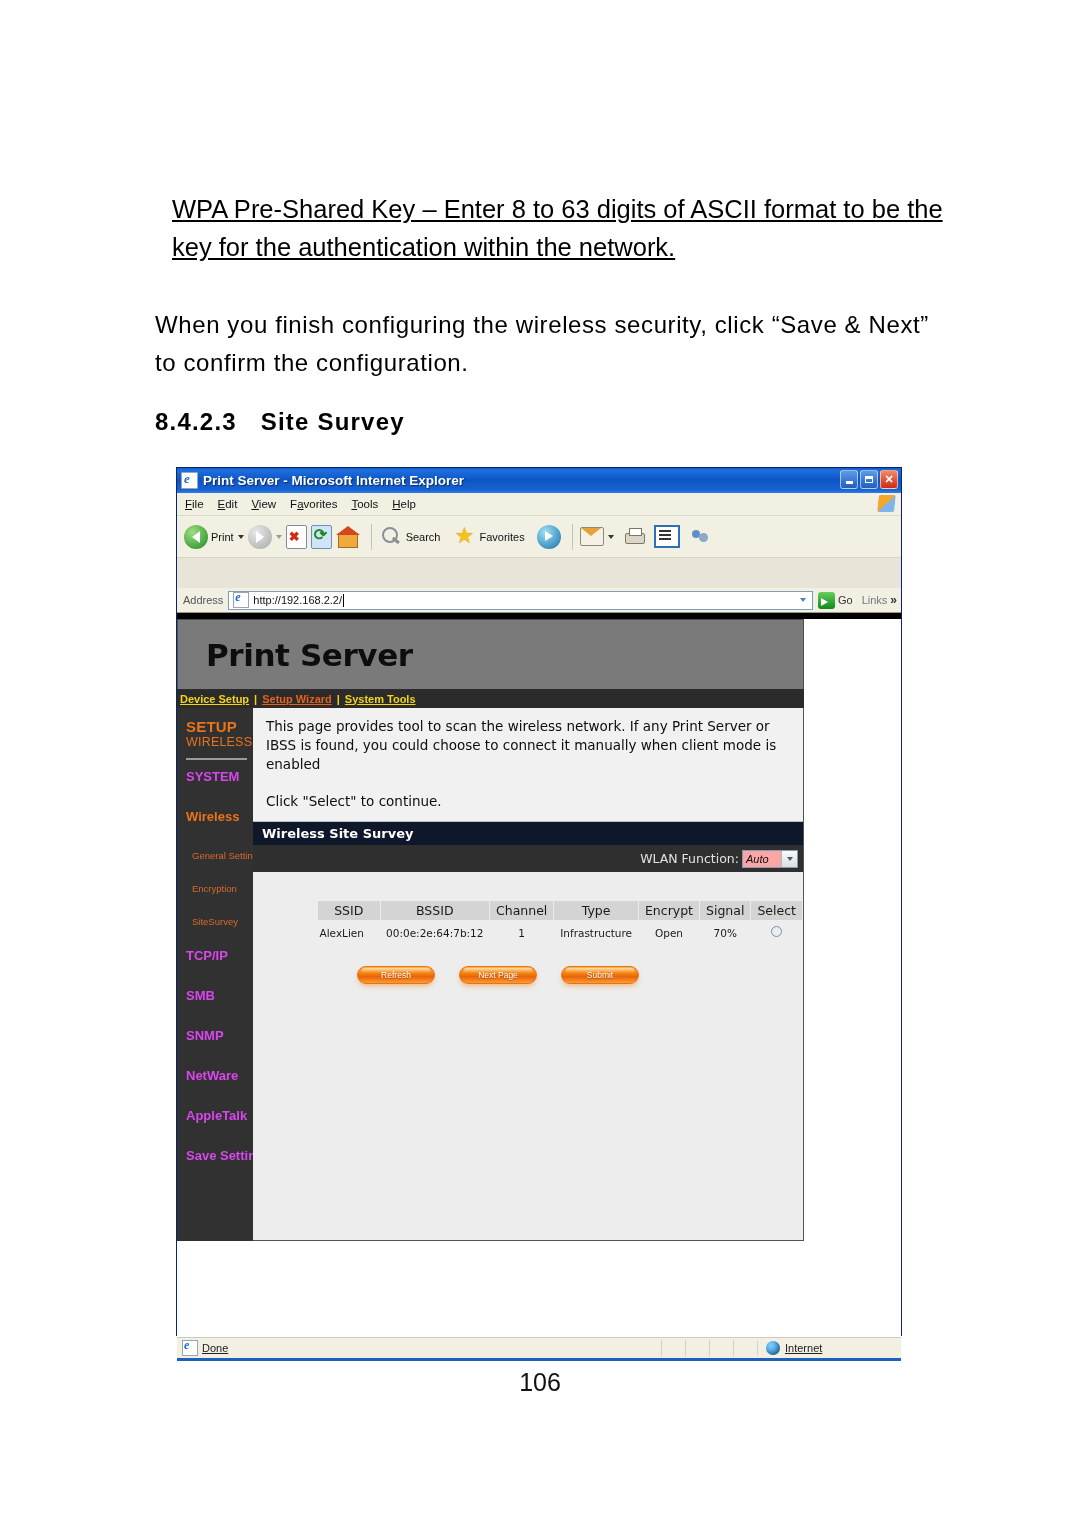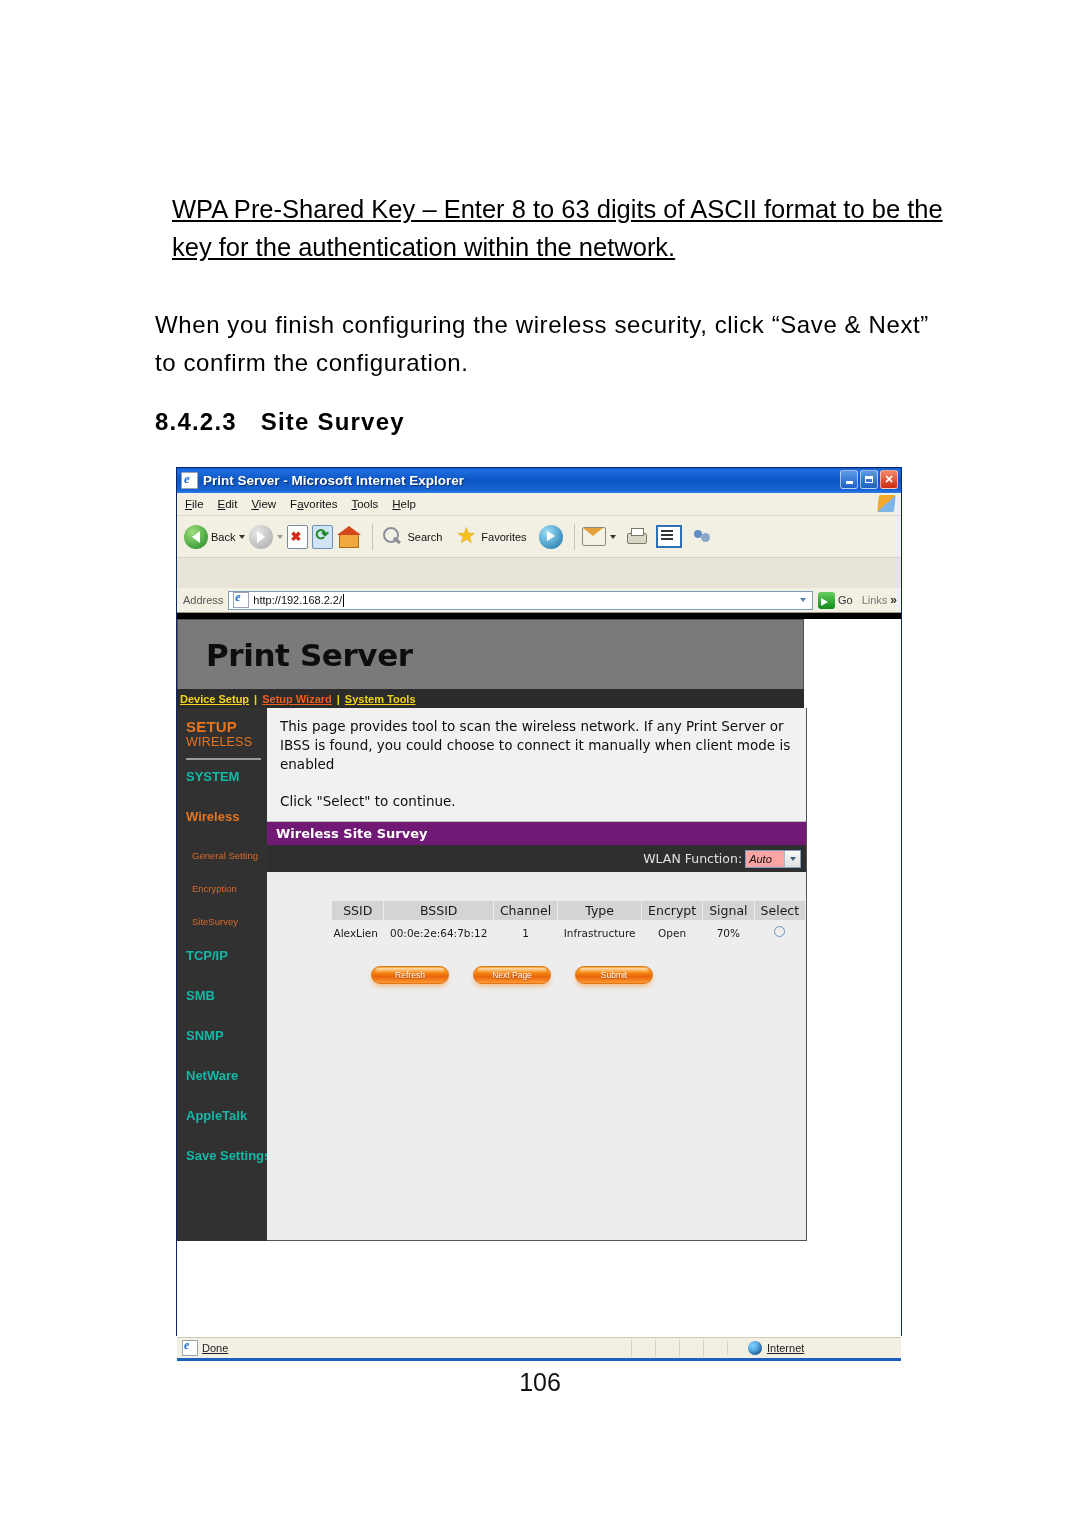--- a/index.html
+++ b/index.html
@@ -179,47 +179,47 @@
   }
   .app-nav a{
     font-size:11px;font-weight:bold;text-decoration:underline;white-space:nowrap;
   }
   .nav-y{color:#f3d417;}
   .nav-o{color:#e8601c;}
   .nav-sep{color:#f3d417;margin:0 5px;font-size:11px;font-weight:bold;}
 
   .app-body{display:flex;}
   .sidebar{
-    width:90px;background:#313131;flex:none;padding-top:10px;
+    width:76px;background:#313131;flex:none;padding-top:10px;
     box-sizing:border-box;
   }
   .sb-setup{padding-left:9px;}
   .sb-setup .l1{font-size:15px;font-weight:bold;color:#e8741c;letter-spacing:.2px;line-height:17px;}
   .sb-setup .l2{font-size:12.5px;color:#e8741c;letter-spacing:.2px;line-height:15px;}
   .sb-rule{height:2px;background:#9a9a9a;margin:8px 6px 10px 9px;}
   .sb-item{
-    font-size:13px;font-weight:bold;color:#14b8a6;padding:0 0 0 9px;
+    font-size:13px;font-weight:bold;color:#d946ef;padding:0 0 0 9px;
     line-height:14px;margin-bottom:26px;white-space:nowrap;
   }
   .sb-item.active{color:#e8741c;}
   .sb-sub{
     font-size:9.5px;color:#d9692a;padding-left:15px;margin-bottom:22px;white-space:nowrap;
   }
 
   .content{
     flex:1;background:#ededed;border:1px solid #545454;border-left:none;border-top:none;
     box-sizing:border-box;min-height:0;
   }
   .intro{
     background:#f1f1f1;padding:5px 10px 6px 9px;border-bottom:1px solid #bdbdbd;
   }
   .intro p{margin:4px;font-size:13.5px;color:#0d0d0d;line-height:19px;font-family:"DejaVu Sans",sans-serif;}
   .intro p.spaced{margin-top:18px;}
   .sec-head{
-    background:#701a75;color:#fff;font-size:13px;font-weight:bold;
+    background:#0f172a;color:#fff;font-size:13px;font-weight:bold;
     padding:4px 0 4px 9px;font-family:"DejaVu Sans",sans-serif;
   }
   .wlan-row{
     background:#2f2f2f;height:27px;display:flex;align-items:center;justify-content:flex-end;
     padding-right:5px;
   }
   .wlan-label{font-size:12.5px;color:#e2e2e2;margin-right:3px;font-family:"DejaVu Sans",sans-serif;}
   .wlan-select{
     width:56px;height:18px;background:#fca5a5;border:1px solid #7f9db9;
     display:flex;align-items:center;justify-content:space-between;box-sizing:border-box;font-style:italic;
@@ -267,21 +267,21 @@
   .statusbar{
     height:21px;background:#f2efe3;border-top:1px solid #cfcbbb;
     display:flex;align-items:center;padding-left:5px;box-sizing:border-box;
   }
   .sb-ico{width:14px;height:14px;background:#fff;border:1px solid #9aa4b3;position:relative;flex:none;margin-right:4px;}
   .sb-ico:after{content:"e";position:absolute;left:1px;top:-3px;font-family:"Liberation Serif",serif;
     font-style:italic;font-weight:bold;font-size:12px;color:#1f6fd0;}
   .sb-text{font-size:11px;color:#222;text-decoration:underline;}
   .sb-fill{flex:1;}
   .sb-cell{width:23px;height:17px;border-left:1px solid #d6d2c2;}
-  .sb-zone{display:flex;align-items:center;width:174px;border-left:1px solid #d6d2c2;padding-left:20px;box-sizing:border-box;}
+  .sb-zone{display:flex;align-items:center;width:144px;border-left:1px solid #d6d2c2;padding-left:8px;box-sizing:border-box;}
   .globe{width:14px;height:14px;border-radius:50%;
     background:radial-gradient(circle at 35% 30%,#7fd0ff,#1a6fbf);margin-right:5px;flex:none;
     box-shadow:inset -2px -2px 3px rgba(0,0,0,.25);}
   .bluebar{height:3px;background:#1f5fc0;}
 </style>
 </head>
 <body>
 
 <div class="page">
 
@@ -315,21 +315,21 @@
       <span class="mi"><u>T</u>ools</span>
       <span class="mi"><u>H</u>elp</span>
       <span class="ms-flag"></span>
     </div>
 
     <div class="toolbar">
       <div class="tb-item">
         <span class="ic ic-back">
             <i class="arrow-w arrow-l"></i>
           </span>
-        <span class="tb-label">Back</span>
+        <span class="tb-label">Print</span>
         <i class="caret"></i>
       </div>
       <div class="tb-item">
         <span class="ic ic-fwd">
             <i class="arrow-w arrow-r"></i>
           </span>
         <i class="caret" style="border-top-color:#999"></i>
       </div>
       <div class="tb-item">
           <span class="ic ic-stop"></span>

